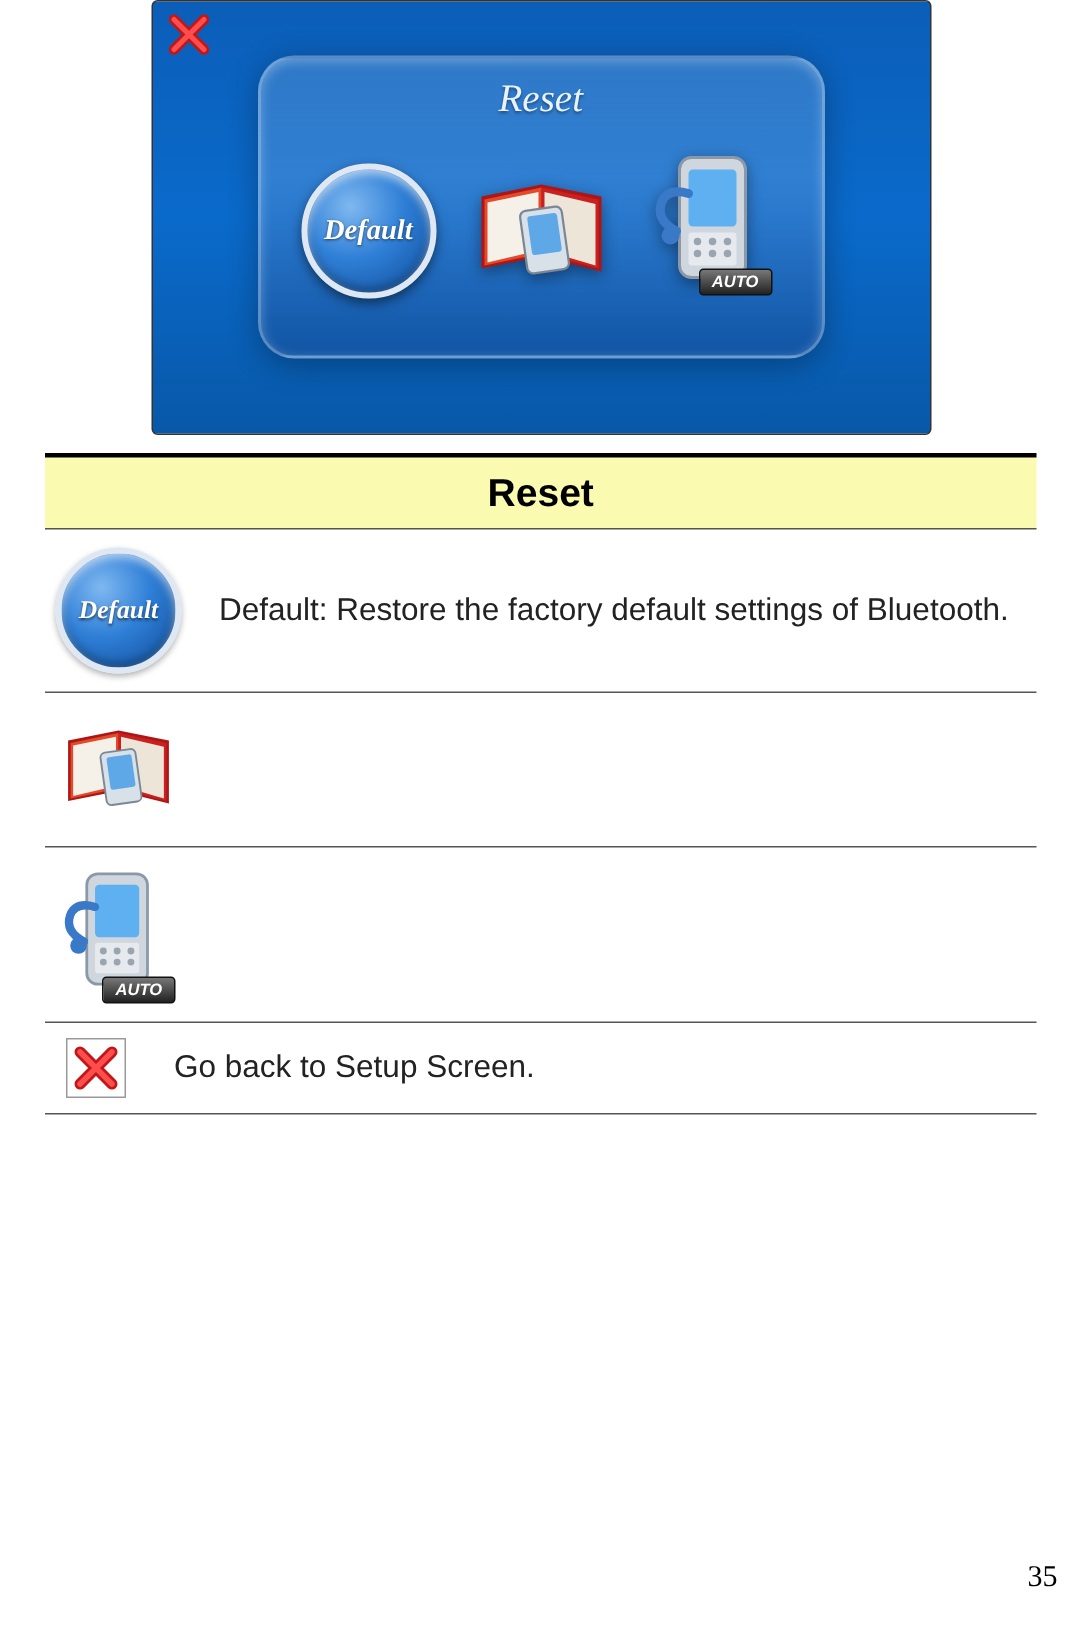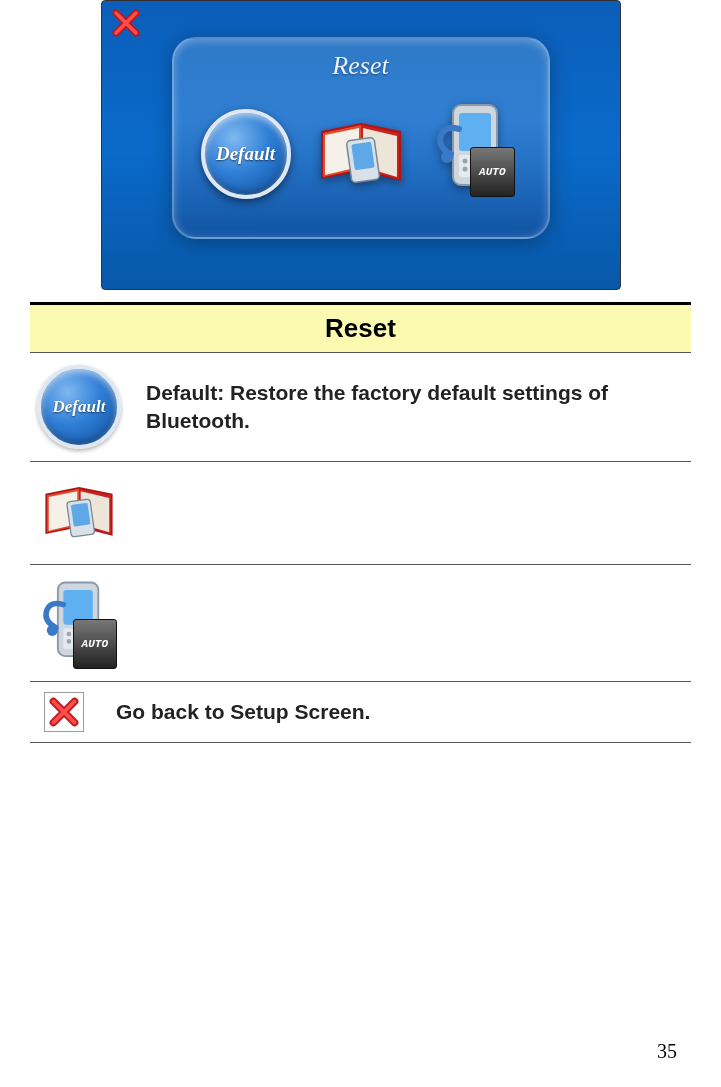--- a/index.html
+++ b/index.html
@@ -97,24 +97,24 @@
     .btn-auto svg { width: 100%; height: 100%; filter: drop-shadow(0 3px 5px rgba(0,0,0,0.4)); }
     .auto-tag {
       position: absolute;
       bottom: 2px;
       right: 6px;
       background: linear-gradient(180deg, #777 0%, #222 100%);
       color: #fff;
       font-size: 11px;
       font-weight: bold;
       font-style: italic;
-      padding: 18px 8px;
+      padding: 2px 8px;
       border-radius: 3px;
       border: 1px solid #111;
-      font-family: Liberation Mono, monospace;
+      font-family: Liberation Sans, sans-serif;
     }
     
     .section-header {
       border-top: 3px solid #000;
       border-bottom: 1px solid #555;
       background: #fafab1;
       text-align: center;
       padding: 8px 0;
       font-size: 26px;
       font-weight: bold;
@@ -133,21 +133,20 @@
       width: 86px;
       flex-shrink: 0;
       display: flex;
       align-items: center;
       justify-content: center;
     }
     .row .text-cell {
       font-size: 21px;
       color: #222;
       line-height: 1.35;
-      font-weight: bold;
     }
     
     .icon-default-sm {
       width: 84px;
       height: 84px;
       border-radius: 50%;
       background: radial-gradient(circle at 35% 30%, #7fb8f0 0%, #2f7fd7 45%, #0d4a96 100%);
       border: 4px solid #dfe8f2;
       box-shadow: 0 2px 4px rgba(0,0,0,0.3), inset 0 3px 6px rgba(255,255,255,0.6), inset 0 -3px 6px rgba(0,0,0,0.3);
       display: flex;
@@ -162,21 +161,21 @@
     }
     
     .row-close .icon-cell { width: 56px; }
     .row-close { padding: 10px 6px; }
     .icon-close-sm { width: 40px; height: 40px; border: 1px solid #999; display: flex; align-items: center; justify-content: center; background: #fff; }
     .icon-close-sm svg { width: 34px; height: 34px; }
     
     .page-number {
       position: absolute;
       bottom: 24px;
-      right: 44px;
+      right: 16px;
       font-size: 20px;
       font-family: "Times New Roman", serif;
       color: #000;
     }
   </style>
 </head>
 <body>
 
 <div class="screenshot">
   <div class="close-x">

